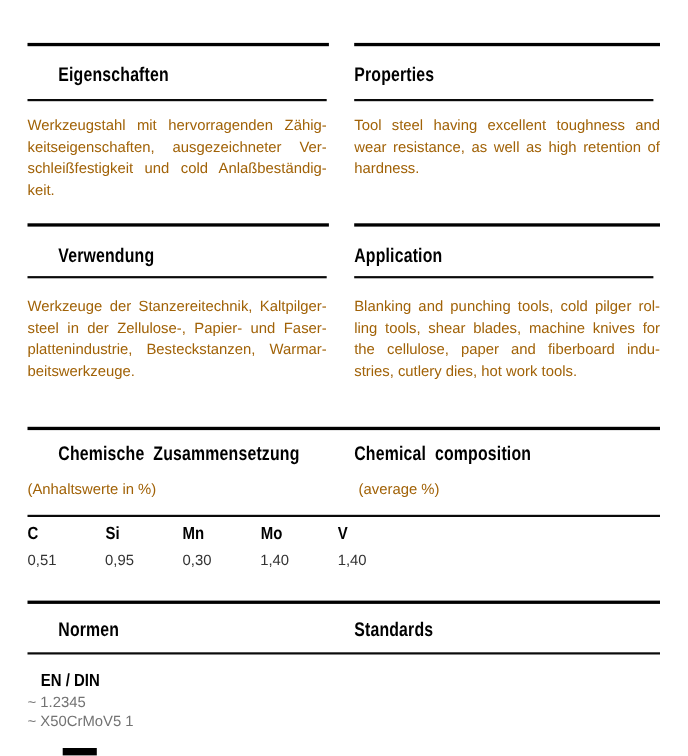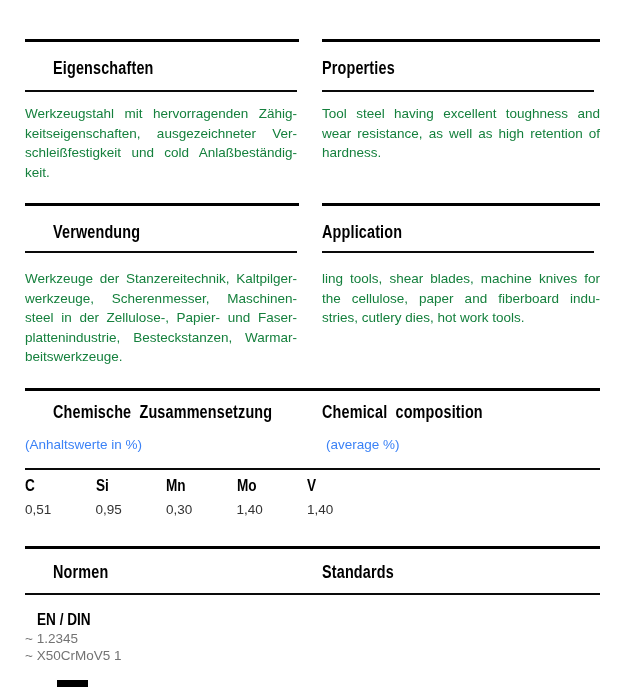--- a/index.html
+++ b/index.html
@@ -40,34 +40,34 @@
     letter-spacing: 0.2px;
   }
   .colL-x { left: 25px; margin-left: 28px; }
   .colR-x { left: 322px; text-align: center; }
 
   
   .para {
     position: absolute;
     font-size: 13.5px;
     line-height: 19.5px;
-    color: #15803d;
+    color: #a16207;
   }
   .para.colL { left: 25px;  width: 272px; }
   .para.colR { left: 322px; width: 278px; }
   .para .line { text-align: justify; text-align-last: justify; }
   .para .line:last-child { text-align-last: left; }
 
   
   .note {
     position: absolute;
     top: 436px;
     font-size: 13.5px;
     line-height: 17px;
-    color: #3b82f6;
+    color: #a16207;
   }
   .note.colR-note { left: 326px; }
   .chem-table {
     position: absolute;
     left: 25px;
     top: 476px;
     display: flex;
   }
   .chem-col { width: 70.5px; }
   .chem-symbol {
@@ -166,30 +166,30 @@
     <span>Application</span>
   </div>
 
   <div class="rule-thin colL-uline" style="top:251px"></div>
   <div class="rule-thin colR-uline" style="top:251px"></div>
 
   <div class="para colL" style="top:269px">
 
       <div class="line">Werkzeuge der Stanzereitechnik, Kaltpilger-</div>
 
-      <div class="line">werkzeuge, Scherenmesser, Maschinen-</div>
 
       <div class="line">steel in der Zellulose-, Papier- und Faser-</div>
 
       <div class="line">plattenindustrie, Besteckstanzen, Warmar-</div>
 
       <div class="line">beitswerkzeuge.</div>
     </div>
   <div class="para colR" style="top:269px">
 
+      <div class="line">Blanking and punching tools, cold pilger rol-</div>
 
       <div class="line">ling tools, shear blades, machine knives for</div>
 
       <div class="line">the cellulose, paper and fiberboard indu-</div>
 
       <div class="line">stries, cutlery dies, hot work tools.</div>
     </div>
 
   <div class="rule-thick full-rule" style="top:388px"></div>
 

